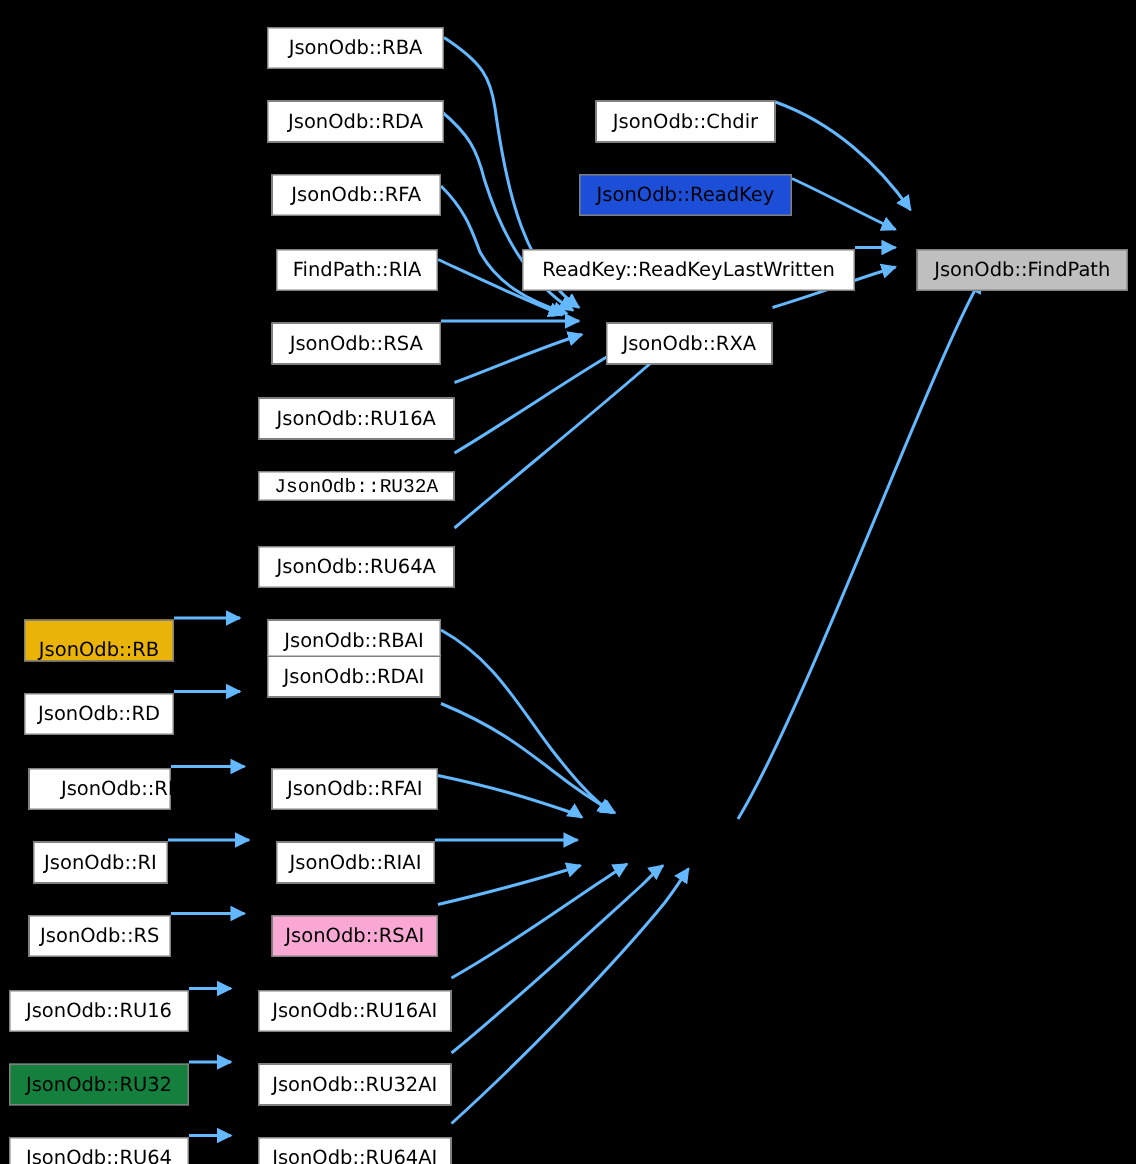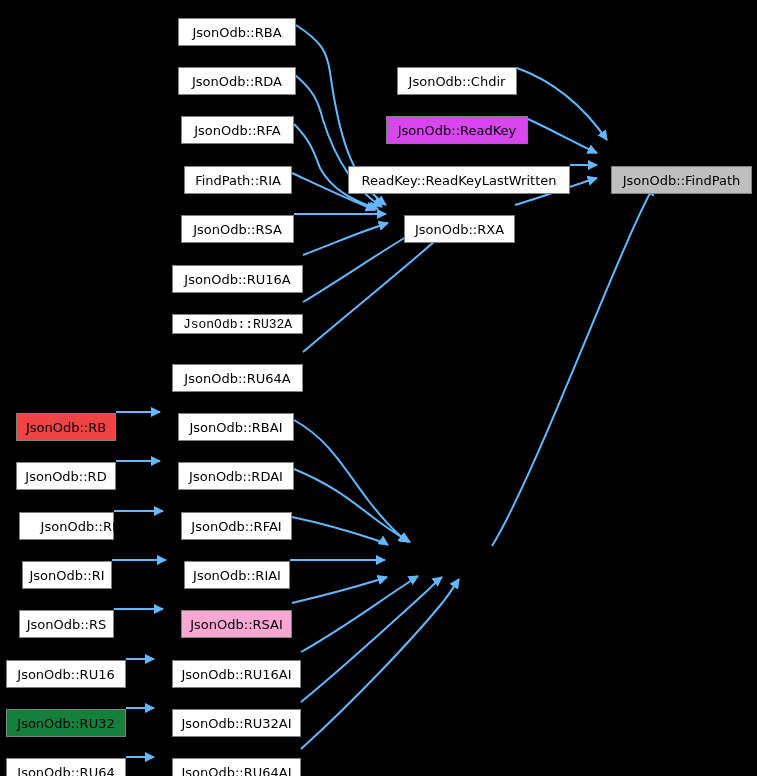--- a/index.html
+++ b/index.html
@@ -75,33 +75,33 @@
       </div>
       <div class="nodebox" style="left: 172px; top: 299px; width: 131px; height: 20px; background: rgb(255, 255, 255); border-color: rgb(128, 128, 128); font-family: Liberation Mono, monospace;">
         <span class="nodelabel">JsonOdb::RU32A</span>
       </div>
       <div class="nodebox" style="left: 172px; top: 349px; width: 131px; height: 28px; background: rgb(255, 255, 255); border-color: rgb(128, 128, 128);">
         <span class="nodelabel">JsonOdb::RU64A</span>
       </div>
       <div class="nodebox" style="left: 397px; top: 52px; width: 120px; height: 28px; background: rgb(255, 255, 255); border-color: rgb(128, 128, 128);">
         <span class="nodelabel">JsonOdb::Chdir</span>
       </div>
-      <div class="nodebox" style="left: 386px; top: 101px; width: 142px; height: 28px; background: #d946ef; border-color: rgb(128, 128, 128);">
+      <div class="nodebox" style="left: 386px; top: 101px; width: 142px; height: 28px; background: #1d4ed8; border-color: rgb(128, 128, 128);">
         <span class="nodelabel">JsonOdb::ReadKey</span>
       </div>
       <div class="nodebox" style="left: 348px; top: 151px; width: 222px; height: 28px; background: rgb(255, 255, 255); border-color: rgb(128, 128, 128);">
         <span class="nodelabel">ReadKey::ReadKeyLastWritten</span>
       </div>
       <div class="nodebox" style="left: 404px; top: 200px; width: 111px; height: 28px; background: rgb(255, 255, 255); border-color: rgb(128, 128, 128);">
         <span class="nodelabel">JsonOdb::RXA</span>
       </div>
       <div class="nodebox highlight" style="left: 611px; top: 151px; width: 141px; height: 28px; background: rgb(191, 191, 191); border-color: rgb(128, 128, 128);">
         <span class="nodelabel">JsonOdb::FindPath</span>
       </div>
-      <div class="nodebox" style="left: 16px; top: 398px; width: 100px; height: 28px; background: #ef4444; border-color: rgb(128, 128, 128);">
+      <div class="nodebox" style="left: 16px; top: 398px; width: 100px; height: 28px; background: #eab308; border-color: rgb(128, 128, 128); align-items: flex-end;">
         <span class="nodelabel">JsonOdb::RB</span>
       </div>
       <div class="nodebox" style="left: 16px; top: 447px; width: 100px; height: 28px; background: rgb(255, 255, 255); border-color: rgb(128, 128, 128);">
         <span class="nodelabel">JsonOdb::RD</span>
       </div>
       <div class="nodebox" style="left: 19px; top: 497px; width: 95px; height: 28px; background: rgb(255, 255, 255); border-color: rgb(128, 128, 128); padding-left: 27px;">
         <span class="nodelabel">JsonOdb::RF</span>
       </div>
       <div class="nodebox" style="left: 22px; top: 546px; width: 90px; height: 28px; background: rgb(255, 255, 255); border-color: rgb(128, 128, 128);">
         <span class="nodelabel">JsonOdb::RI</span>
@@ -114,21 +114,21 @@
       </div>
       <div class="nodebox" style="left: 6px; top: 694px; width: 120px; height: 28px; background: #15803d; border-color: rgb(128, 128, 128);">
         <span class="nodelabel">JsonOdb::RU32</span>
       </div>
       <div class="nodebox" style="left: 6px; top: 743px; width: 120px; height: 28px; background: rgb(255, 255, 255); border-color: rgb(128, 128, 128);">
         <span class="nodelabel">JsonOdb::RU64</span>
       </div>
       <div class="nodebox" style="left: 178px; top: 398px; width: 116px; height: 28px; background: rgb(255, 255, 255); border-color: rgb(128, 128, 128);">
         <span class="nodelabel">JsonOdb::RBAI</span>
       </div>
-      <div class="nodebox" style="left: 178px; top: 447px; width: 116px; height: 28px; background: rgb(255, 255, 255); border-color: rgb(128, 128, 128);">
+      <div class="nodebox" style="left: 178px; top: 422px; width: 116px; height: 28px; background: rgb(255, 255, 255); border-color: rgb(128, 128, 128);">
         <span class="nodelabel">JsonOdb::RDAI</span>
       </div>
       <div class="nodebox" style="left: 181px; top: 497px; width: 111px; height: 28px; background: rgb(255, 255, 255); border-color: rgb(128, 128, 128);">
         <span class="nodelabel">JsonOdb::RFAI</span>
       </div>
       <div class="nodebox" style="left: 184px; top: 546px; width: 106px; height: 28px; background: rgb(255, 255, 255); border-color: rgb(128, 128, 128);">
         <span class="nodelabel">JsonOdb::RIAI</span>
       </div>
       <div class="nodebox" style="left: 181px; top: 595px; width: 111px; height: 28px; background: #f9a8d4; border-color: rgb(128, 128, 128);">
         <span class="nodelabel">JsonOdb::RSAI</span>

